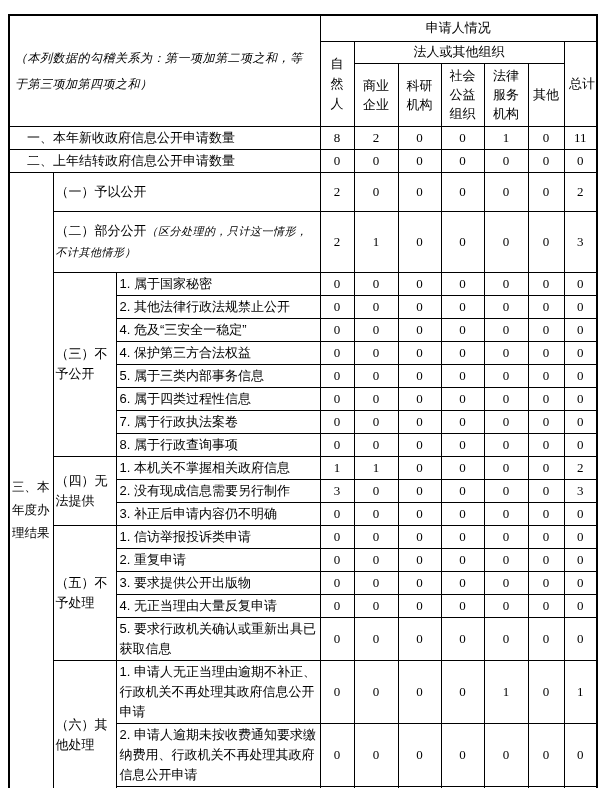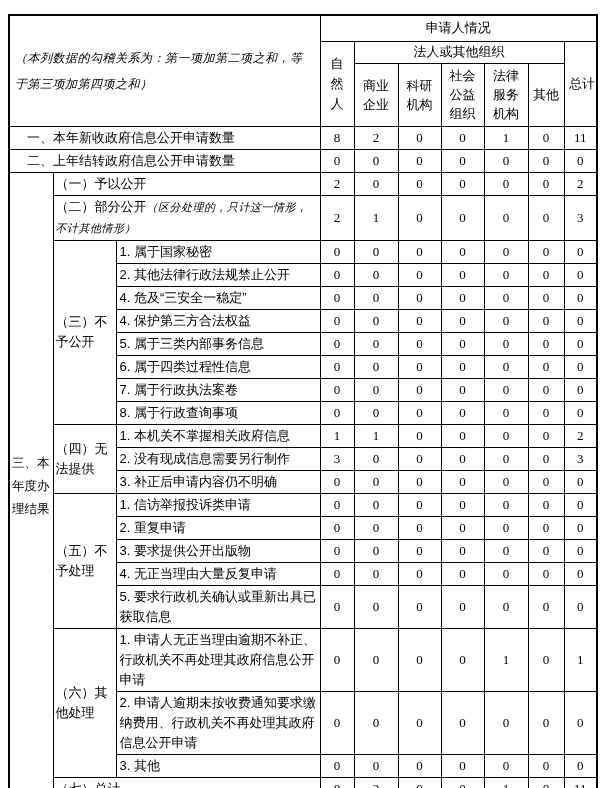--- a/index.html
+++ b/index.html
@@ -5,21 +5,21 @@
   html,body{margin:0;padding:0;width:603px;height:788px;background:#fff;overflow:hidden;}
   table{border-collapse:collapse;table-layout:fixed;margin:14px 0 0 8px;border:2px solid #000;}
   td{border:1px solid #000;color:#000;font-family:"Liberation Sans",sans-serif;font-size:13px;vertical-align:middle;overflow:hidden;}
   .note-cell{font-family:"DejaVu Serif",serif;font-style:italic;font-size:12px;line-height:26px;padding:4px 5px;letter-spacing:0.5px;vertical-align:middle;}
   .hdr{text-align:center;padding:1px 2px;}
   .colname{text-align:center;word-break:break-all;line-height:19px;padding:2px 4px;}
   .vert{padding:12px 10px;word-break:break-all;line-height:20px;text-align:center;}
   .total-col{padding:0 1px;text-align:right;}
   .num{text-align:center;font-family:"Liberation Serif",serif;font-size:13px;padding:0 1px;}
   .lbl{padding:1px 17px;line-height:20px;}
-  .sec{padding:1px 2px;line-height:20px;word-break:break-all;}
+  .sec{padding:9px 2px;line-height:20px;word-break:break-all;}
   .sub{padding:1px 3px;line-height:20px;margin-left:14px;}
   .grp{padding:0 2px;font-size:12.5px;line-height:23px;word-break:break-all;}
   .inote{font-family:"DejaVu Serif",serif;font-style:italic;font-size:11px;letter-spacing:0.5px;}
   tr.h{height:21px;}
   tr.hh1{height:26px;}
   tr.hh2{height:22px;}
   tr.hh3{height:58px;}
 </style>
 </head>
 <body>

